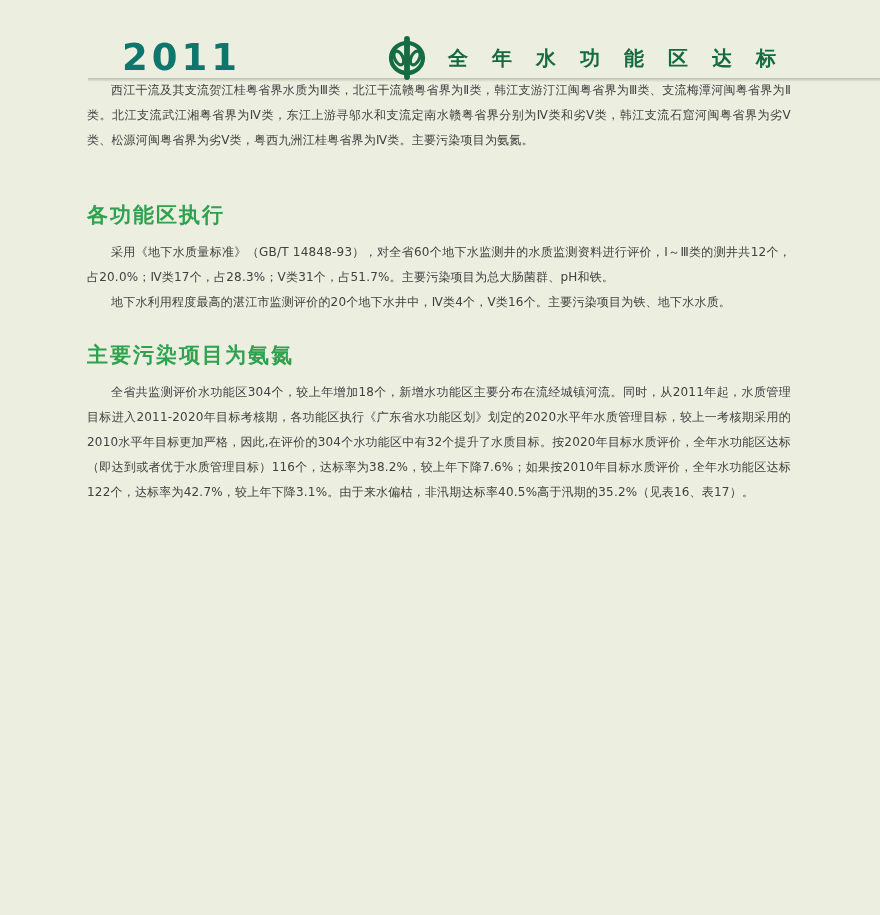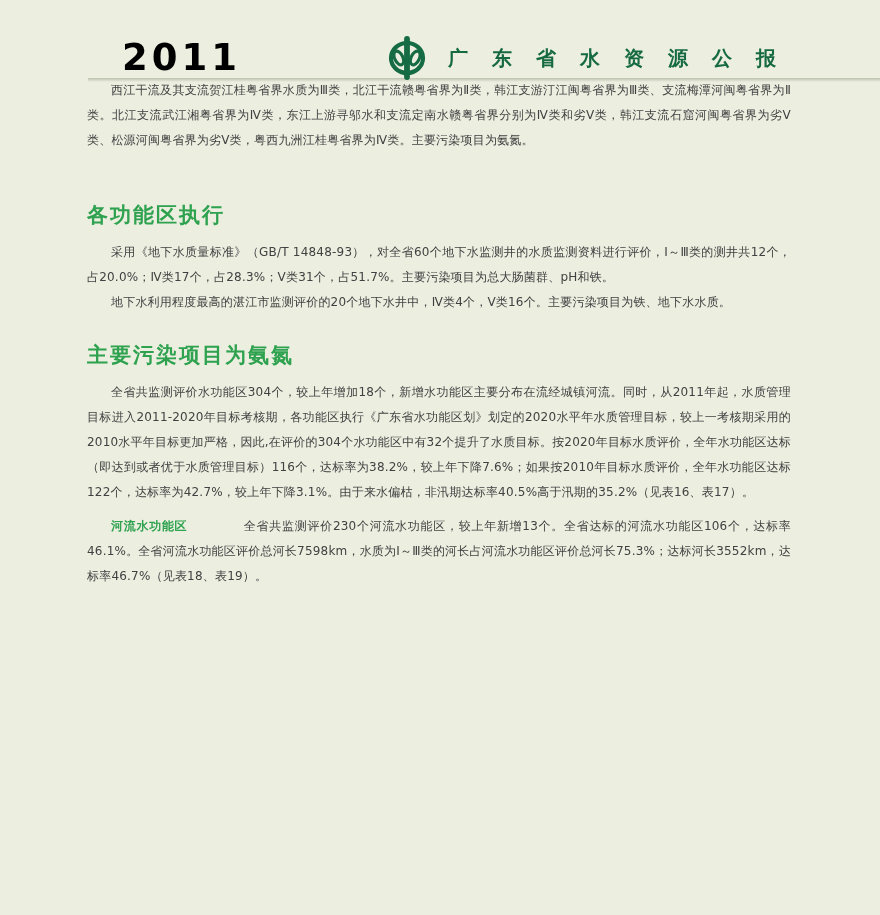--- a/index.html
+++ b/index.html
@@ -16,21 +16,21 @@
     position:absolute;left:88px;right:0;top:0;height:40px;
     background:linear-gradient(90deg,#a3c968 0%,#b2d37d 14%,#c6df9d 35%,#dcead f 0, #dceac2 55%,#edf3e2 75%,#fafcf6 100%);
     clip-path:polygon(26px 0,100% 0,100% 100%,0 100%);
   }
   .banner-shadow{
     position:absolute;left:88px;right:0;top:40px;height:4px;
     background:linear-gradient(180deg,rgba(110,120,95,0.38),rgba(110,120,95,0));
   }
   .year{
     position:absolute;left:122px;top:50%;transform:translateY(-52%);
-    color:#000000;font-size:37px;font-weight:bold;letter-spacing:4px;line-height:1;
+    color:#0f766e;font-size:37px;font-weight:bold;letter-spacing:4px;line-height:1;
   }
   .logo{position:absolute;left:387px;top:-3px;width:40px;height:46px;}
   .title{
     position:absolute;left:448px;top:50%;transform:translateY(-50%);
     color:#166a41;font-size:20px;font-weight:bold;letter-spacing:24px;
     white-space:nowrap;line-height:1;
   }
   
   .content{position:absolute;left:87px;top:78px;width:704px;}
   h2.sec{
@@ -54,35 +54,32 @@
   <div class="banner-shadow"></div>
   <div class="year">2011</div>
   <div class="logo">
     <svg viewBox="0 0 40 46" width="40" height="46" aria-hidden="true">
       <ellipse cx="20" cy="23" rx="16" ry="15" fill="none" stroke="#156b43" stroke-width="4.2"></ellipse>
       <rect x="17.1" y="1" width="5.8" height="44" rx="2.9" fill="#156b43"></rect>
       <ellipse cx="11.8" cy="23" rx="4.1" ry="7.4" fill="none" stroke="#156b43" stroke-width="3.1" transform="rotate(-26 11.8 23)"></ellipse>
       <ellipse cx="28.2" cy="23" rx="4.1" ry="7.4" fill="none" stroke="#156b43" stroke-width="3.1" transform="rotate(26 28.2 23)"></ellipse>
     </svg>
   </div>
-  <div class="title">广东省水资源公报</div>
+  <div class="title">全年水功能区达标</div>
 </div>
 
 <div class="content">
 
   <p class="body">西江干流及其支流贺江桂粤省界水质为Ⅲ类，北江干流赣粤省界为Ⅱ类，韩江支游汀江闽粤省界为Ⅲ类、支流梅潭河闽粤省界为Ⅱ类。北江支流武江湘粤省界为Ⅳ类，东江上游寻邬水和支流定南水赣粤省界分别为Ⅳ类和劣Ⅴ类，韩江支流石窟河闽粤省界为劣Ⅴ类、松源河闽粤省界为劣Ⅴ类，粤西九洲江桂粤省界为Ⅳ类。主要污染项目为氨氮。</p>
 
   <h2 class="sec">各功能区执行</h2>
   <p class="body">采用《地下水质量标准》（GB/T 14848-93），对全省60个地下水监测井的水质监测资料进行评价，Ⅰ～Ⅲ类的测井共12个，占20.0%；Ⅳ类17个，占28.3%；Ⅴ类31个，占51.7%。主要污染项目为总大肠菌群、pH和铁。</p>
   <p class="body">地下水利用程度最高的湛江市监测评价的20个地下水井中，Ⅳ类4个，Ⅴ类16个。主要污染项目为铁、地下水水质。</p>
 
   <h2 class="sec">主要污染项目为氨氮</h2>
   <p class="body">全省共监测评价水功能区304个，较上年增加18个，新增水功能区主要分布在流经城镇河流。同时，从2011年起，水质管理目标进入2011-2020年目标考核期，各功能区执行《广东省水功能区划》划定的2020水平年水质管理目标，较上一考核期采用的2010水平年目标更加严格，因此,在评价的304个水功能区中有32个提升了水质目标。按2020年目标水质评价，全年水功能区达标（即达到或者优于水质管理目标）116个，达标率为38.2%，较上年下降7.6%；如果按2010年目标水质评价，全年水功能区达标122个，达标率为42.7%，较上年下降3.1%。由于来水偏枯，非汛期达标率40.5%高于汛期的35.2%（见表16、表17）。</p>
 
-  <p class="body sub">
-    <span class="sublabel">河流水功能区</span><span class="gap"></span><span>全省共监测评价230个河流水功能区，较上年新增13个。全省达标的河流水功能区106个，达标率46.1%。全省河流水功能区评价总河长7598km，水质为Ⅰ～Ⅲ类的河长占河流水功能区评价总河长75.3%；达标河长3552km，达标率46.7%（见表18、表19）。</span>
-  </p>
 
   <p class="body sub">
     <span class="gap"></span>
   </p>
 
 </div>
 
 </body></html>

